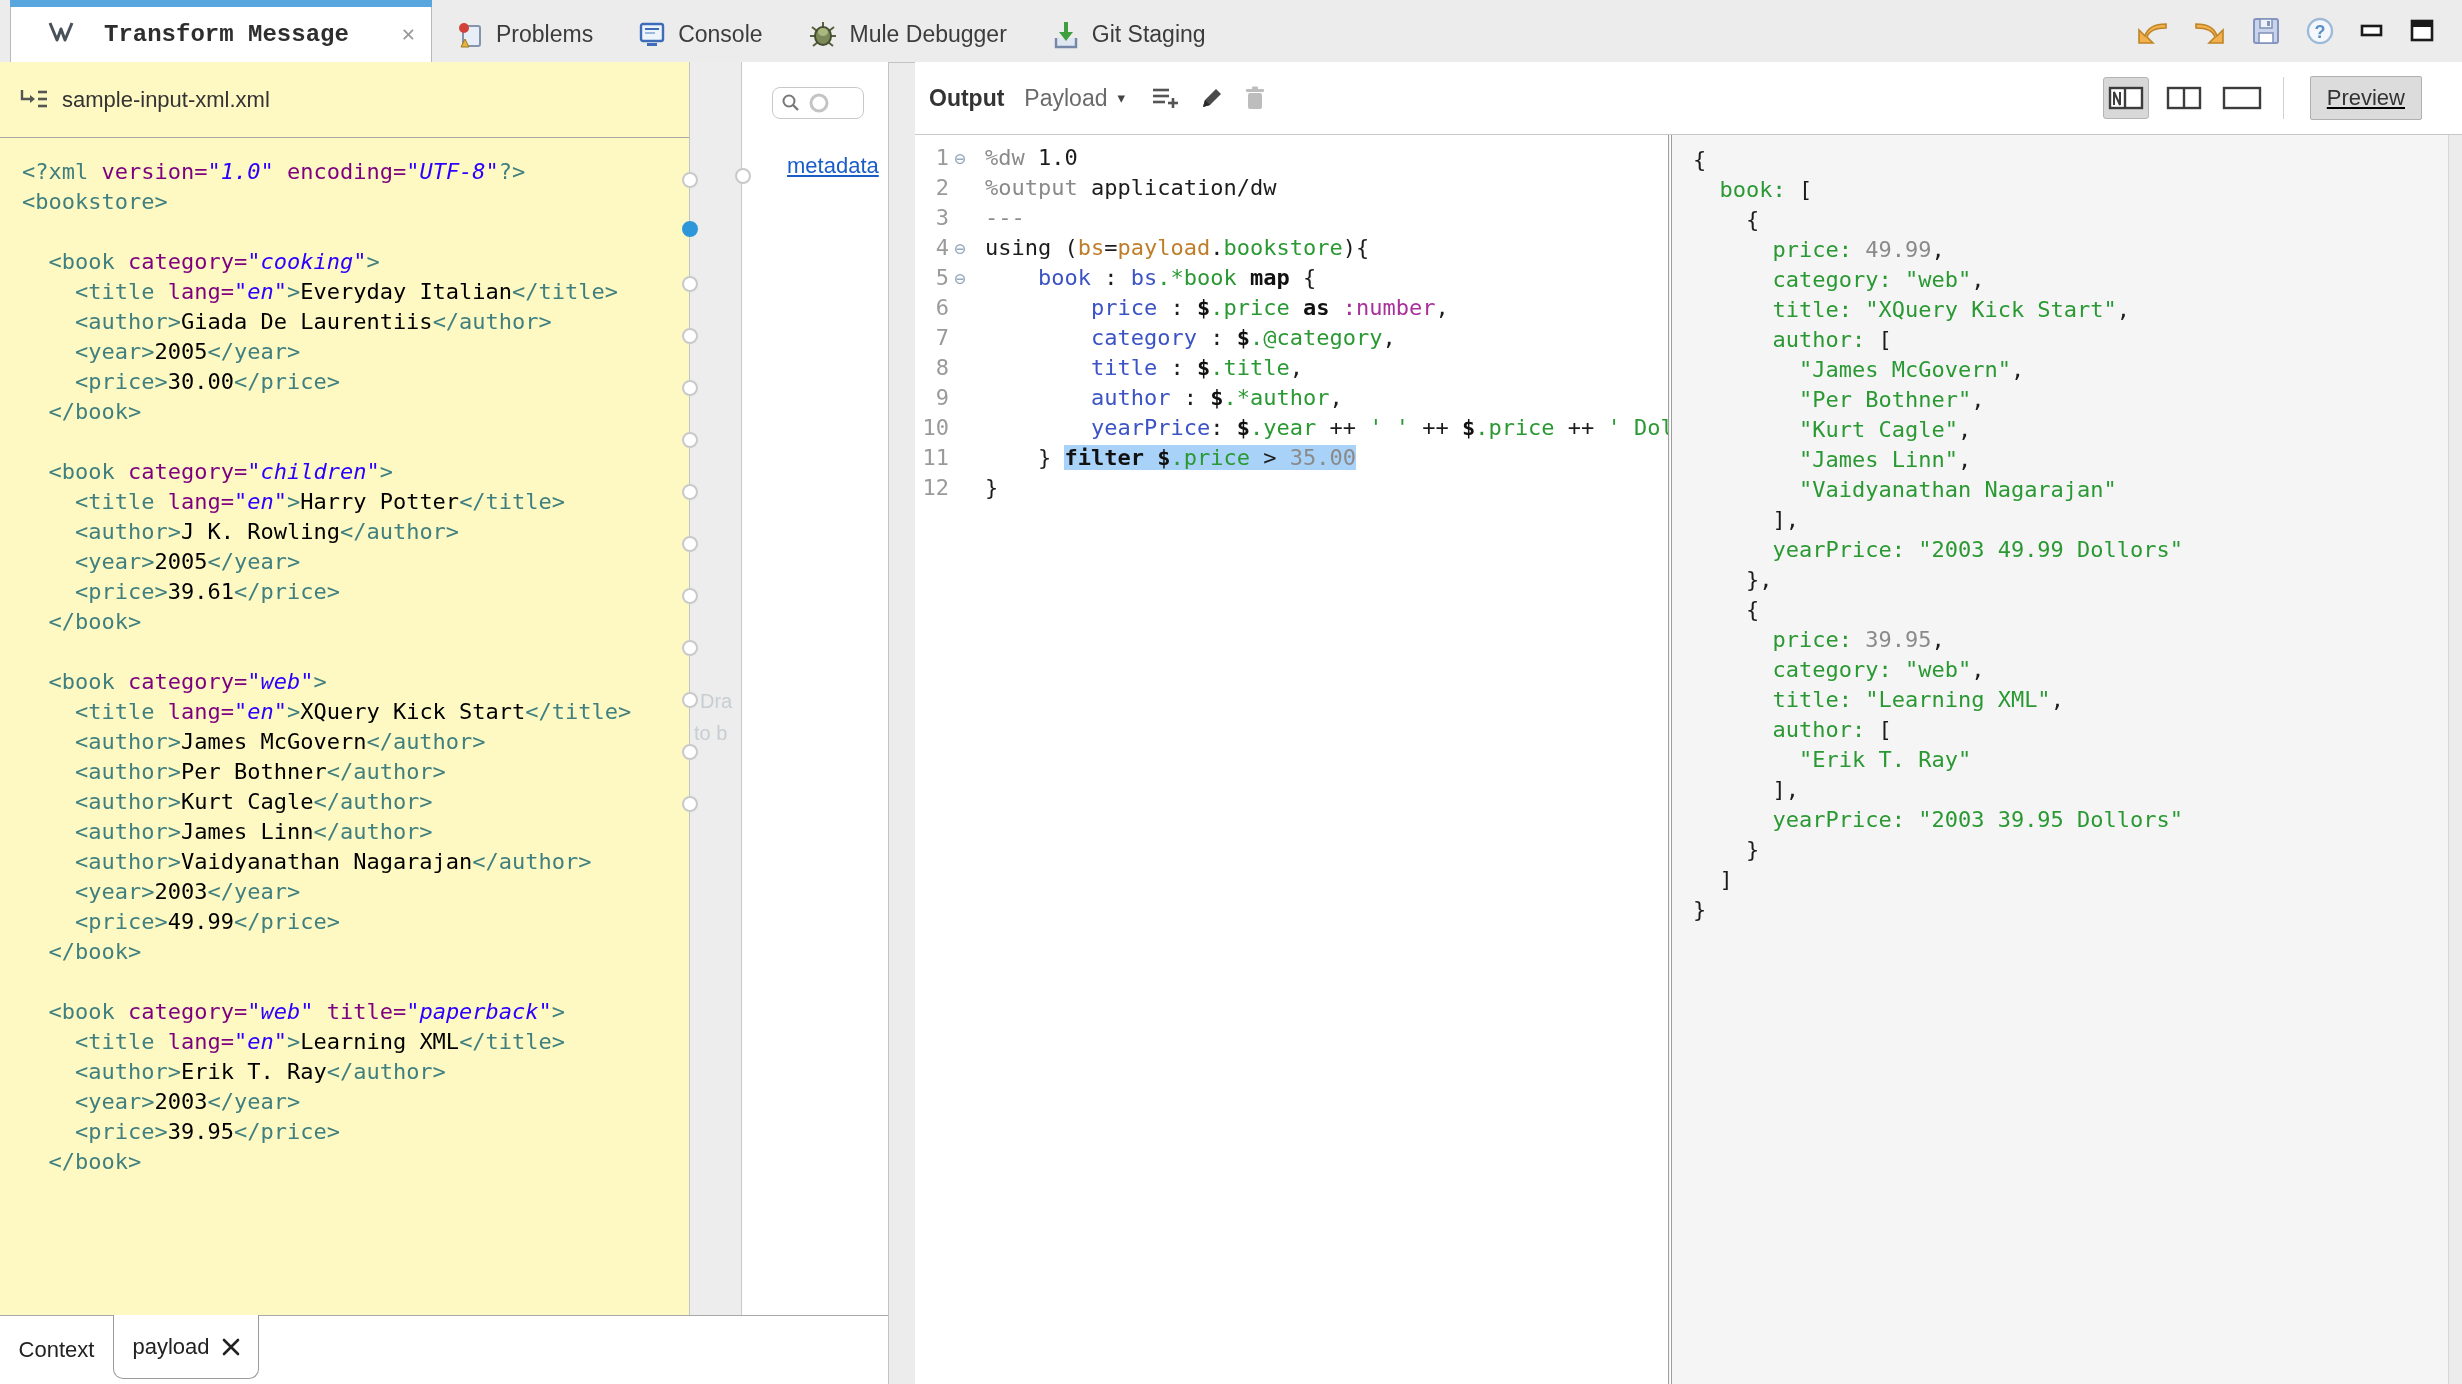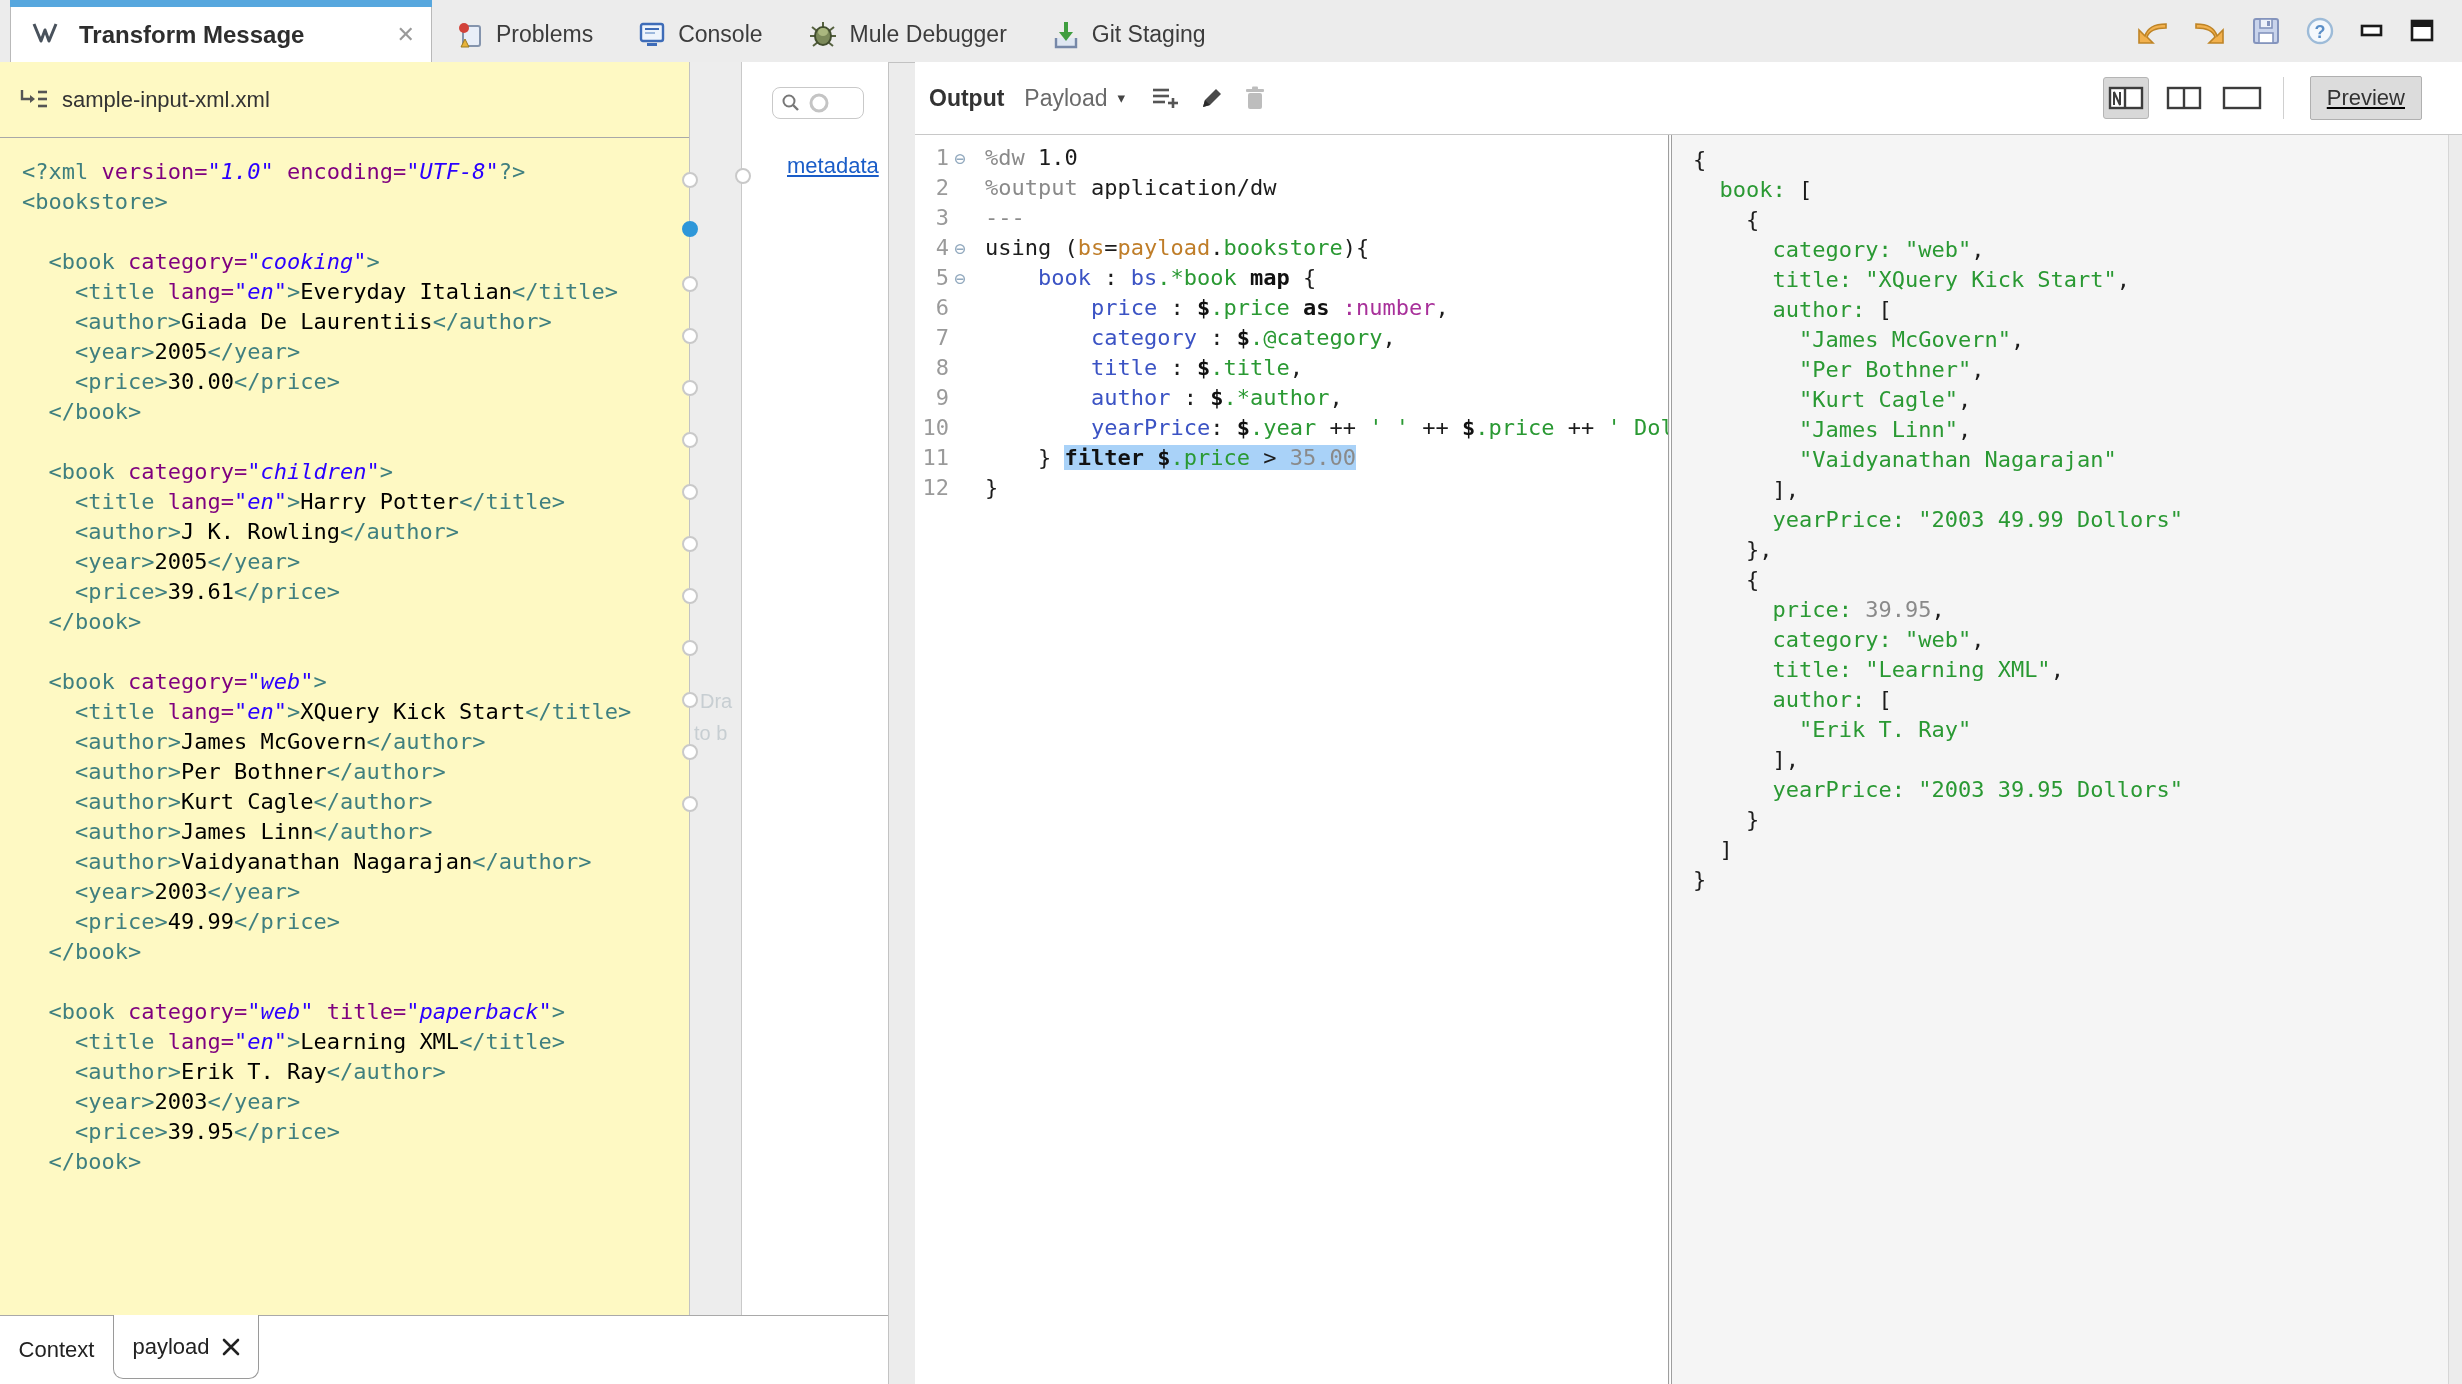--- a/index.html
+++ b/index.html
@@ -3,21 +3,21 @@
 <meta charset="utf-8">
 <style>
   html,body{margin:0;padding:0;background:#ececec;font-family:"Liberation Sans",sans-serif;}
   #root{position:relative;width:2462px;height:1384px;background:#ececec;overflow:hidden;}
 
   
   #tabbar{position:absolute;left:0;top:0;width:2462px;height:62px;background:#ececec;border-bottom:1px solid #c2c2c2;}
   #active-tab{position:absolute;left:10px;top:0;width:422px;height:62px;background:#ffffff;
     border-left:1px solid #b9b9b9;border-right:1px solid #b9b9b9;box-sizing:border-box;}
   #active-tab .stripe{position:absolute;left:-1px;top:0;width:422px;height:7px;background:#57a7de;}
-  #active-tab .inner{position:absolute;left:0;top:7px;width:100%;height:55px;display:flex;align-items:center;gap:20px;padding-left:20px;box-sizing:border-box;}
+  #active-tab .inner{position:absolute;left:0;top:7px;width:100%;height:55px;display:flex;align-items:center;gap:29px;padding-left:36px;box-sizing:border-box;font-family:Liberation Mono, monospace;}
   .tab-label-active{font-size:24px;font-weight:bold;color:#2e2e2e;}
   .tab-close{margin-left:auto;margin-right:16px;color:#9a9a9a;font-size:22px;cursor:pointer;}
   #other-tabs{position:absolute;left:455px;top:7px;height:55px;display:flex;align-items:center;gap:44px;}
   .flat-tab{display:flex;align-items:center;gap:11px;}
   .flat-tab span{font-size:23px;color:#3c3c3c;}
   #win-icons{position:absolute;right:26px;top:0;height:62px;display:flex;align-items:center;gap:22px;}
 
   
   #left-panel{position:absolute;left:0;top:62px;width:690px;height:1253px;background:#fef9c3;border-right:1px solid #c3c3c3;box-sizing:border-box;}
   #left-header{position:absolute;left:0;top:0;width:100%;height:76px;border-bottom:1px solid #a8a8a8;box-sizing:border-box;display:flex;align-items:center;gap:14px;padding-left:18px;}
@@ -308,20 +308,21 @@
       <div class="dwline"><span class="ln">9</span><span class="fold"> </span><span class="dwtext"><span class="tk-p">        </span><span class="tk-k">author</span><span class="tk-p"> : </span><span class="tk-b">$</span><span class="tk-g">.*author</span><span class="tk-p">,</span></span></div>
       <div class="dwline"><span class="ln">10</span><span class="fold"> </span><span class="dwtext"><span class="tk-p">        </span><span class="tk-k">yearPrice</span><span class="tk-p">: </span><span class="tk-b">$</span><span class="tk-g">.year</span><span class="tk-p"> ++ </span><span class="tk-s">' '</span><span class="tk-p"> ++ </span><span class="tk-b">$</span><span class="tk-g">.price</span><span class="tk-p"> ++ </span><span class="tk-s">' Dollors'</span></span></div>
       <div class="dwline"><span class="ln">11</span><span class="fold"> </span><span class="dwtext"><span class="tk-p">    } </span><span class="tk-b sel">filter</span><span class="tk-p sel"> </span><span class="tk-b sel">$</span><span class="tk-g sel">.price</span><span class="tk-p sel"> &gt; </span><span class="tk-y sel">35.00</span></span></div>
       <div class="dwline"><span class="ln">12</span><span class="fold"> </span><span class="dwtext"><span class="tk-p">}</span></span></div>
     </div>
 
   <div id="preview-pane" class="codefont">
       <div class="cl"><span class="tk-p">{</span></div>
       <div class="cl"><span class="tk-g">  book:</span><span class="tk-p"> [</span></div>
       <div class="cl"><span class="tk-p">    {</span></div>
+      <div class="cl"><span class="tk-g">      price:</span><span class="tk-p"> </span><span class="tk-y">49.99</span><span class="tk-p">,</span></div>
       <div class="cl"><span class="tk-g">      category: "web"</span><span class="tk-p">,</span></div>
       <div class="cl"><span class="tk-g">      title: "XQuery Kick Start"</span><span class="tk-p">,</span></div>
       <div class="cl"><span class="tk-g">      author:</span><span class="tk-p"> [</span></div>
       <div class="cl"><span class="tk-g">        "James McGovern"</span><span class="tk-p">,</span></div>
       <div class="cl"><span class="tk-g">        "Per Bothner"</span><span class="tk-p">,</span></div>
       <div class="cl"><span class="tk-g">        "Kurt Cagle"</span><span class="tk-p">,</span></div>
       <div class="cl"><span class="tk-g">        "James Linn"</span><span class="tk-p">,</span></div>
       <div class="cl"><span class="tk-g">        "Vaidyanathan Nagarajan"</span></div>
       <div class="cl"><span class="tk-p">      ],</span></div>
       <div class="cl"><span class="tk-g">      yearPrice: "2003 49.99 Dollors"</span></div>

